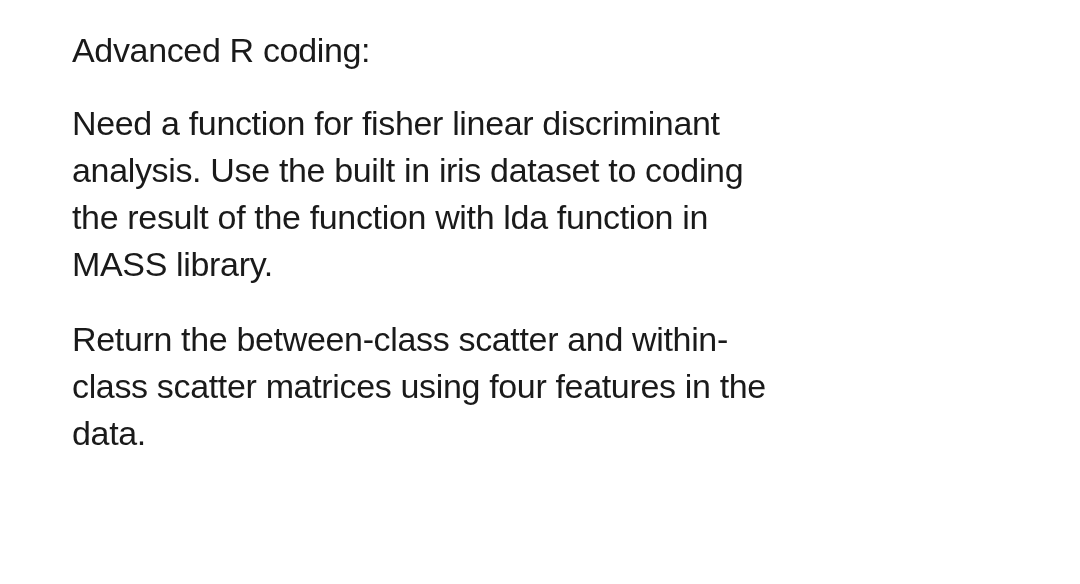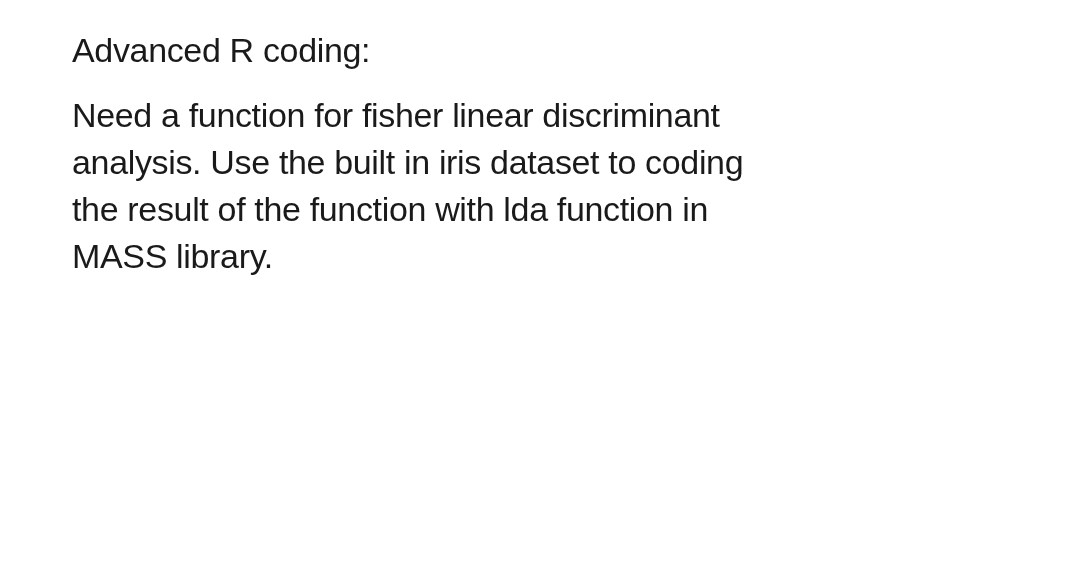--- a/index.html
+++ b/index.html
@@ -14,34 +14,35 @@
       font-family: -apple-system, BlinkMacSystemFont, "Segoe UI", "Helvetica Neue", Arial, sans-serif;
       padding: 28px 72px 28px 72px;
       color: #1a1a1a;
     }
     .content {
       max-width: 720px;
     }
     .heading {
       font-size: 34px;
       font-weight: 400;
-      margin-bottom: 20px;
+      margin-bottom: 28px;
       line-height: 1.3;
       letter-spacing: -0.01em;
     }
     .paragraph {
       font-size: 34px;
       font-weight: 400;
       line-height: 1.38;
       margin-bottom: 28px;
       letter-spacing: -0.01em;
     }
     .paragraph:last-child {
       margin-bottom: 0;
     }
   </style>
 </head>
 <body>
 
 <div class="content">
   <p class="heading">Advanced R coding:</p>
   <p class="paragraph">Need a function for fisher linear discriminant analysis. Use the built in iris dataset to coding the result of the function with lda function in MASS library.</p>
+  <p class="paragraph">Return the between-class scatter and within-class scatter matrices using four features in the data.</p>
 </div>
 
 </body></html>

